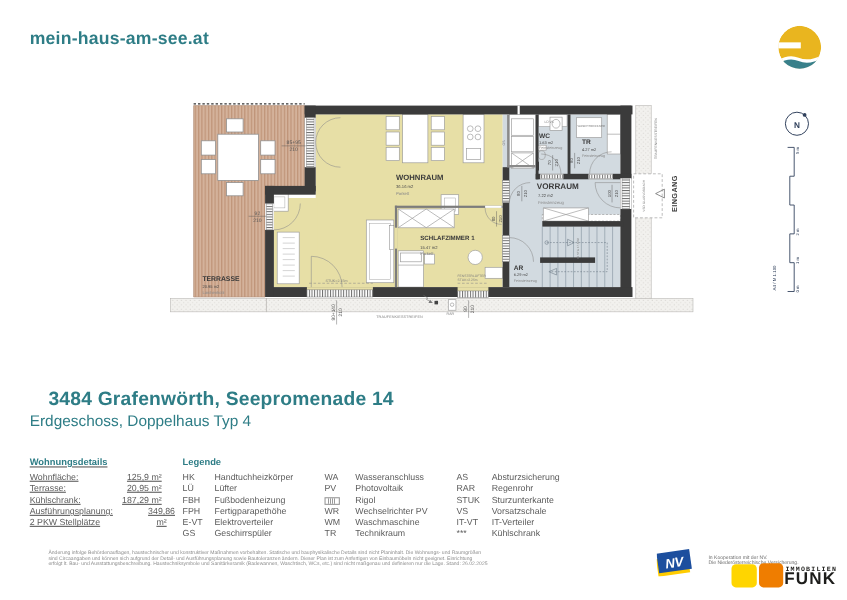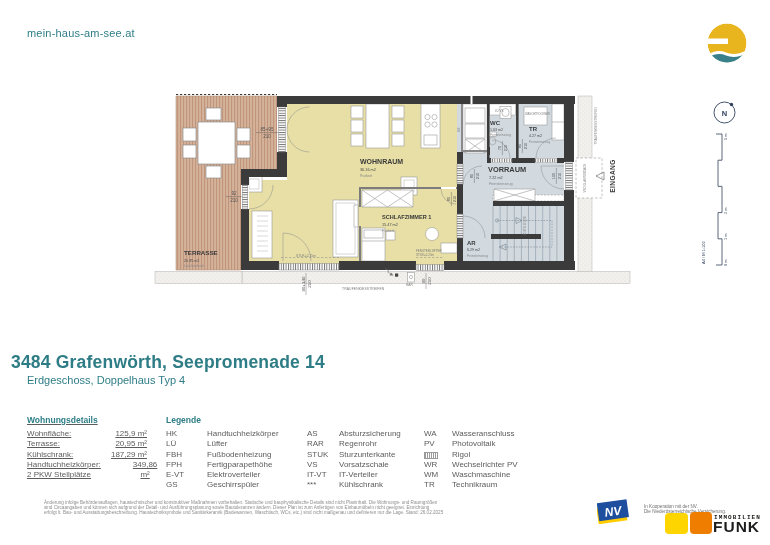--- a/index.html
+++ b/index.html
@@ -1,34 +1,34 @@
 <!DOCTYPE html>
 <html><head>
 <meta charset="utf-8">
 <style>
   html,body{margin:0;padding:0;background:#fff;}
   body{width:770px;height:545px;position:relative;overflow:hidden;
        font-family:"Liberation Sans",sans-serif;-webkit-font-smoothing:antialiased;}
   .abs{position:absolute;}
-  #brand-logo-text{left:27px;top:27px;font-size:11px;font-weight:normal;color:#2e7d86;letter-spacing:.2px;}
+  #brand-logo-text{left:27px;top:27px;font-size:16px;font-weight:bold;color:#2e7d86;letter-spacing:.2px;}
   #sun-logo{left:706px;top:22px;}
   #plan-svg{left:0;top:0;}
-  #page-title{left:11px;top:352px;font-size:17.5px;font-weight:bold;color:#2e7d86;letter-spacing:.2px;}
-  #page-subtitle{left:27px;top:374px;font-size:11px;color:#2e7d86;}
+  #page-title{left:44px;top:352px;font-size:17.5px;font-weight:bold;color:#2e7d86;letter-spacing:.2px;}
+  #page-subtitle{left:27px;top:374px;font-size:14px;color:#2e7d86;}
   .sec-heading{font-size:8.5px;font-weight:bold;color:#2e7d86;}
   #details-block{left:27px;top:415px;width:120px;font-size:8px;color:#5c5c5c;text-decoration:underline;}
   #details-heading{margin-bottom:4px;}
   .detail-row{display:flex;justify-content:space-between;height:10.3px;line-height:10.3px;gap:32px;}
   .detail-row .val{text-align:center;}
   #legend-block{left:166px;top:415px;font-size:8px;color:#5c5c5c;}
   #legend-heading{margin-bottom:4px;}
   #legend-cols{display:flex;}
   .leg-col{display:flex;flex-direction:column;}
   .leg-row{display:flex;height:10.3px;line-height:10.3px;}
-  .leg-abbr{width:41px;}
+  .leg-abbr{width:29px;}
   .leg-term{width:100px;}
   #leg-col-2 .leg-abbr{width:32px;}
   #leg-col-2 .leg-term{width:85px;}
   #leg-col-3 .leg-abbr{width:28px;}
   #leg-col-3 .leg-term{width:92px;}
   .rigol-icon{display:inline-block;width:12px;height:5px;margin-top:2.5px;
      background:repeating-linear-gradient(90deg,#9a9a9a 0,#9a9a9a 0.8px,#fff 0.8px,#fff 2px);
      border:0.5px solid #9a9a9a;}
   #disclaimer{left:44px;top:500px;font-size:4.6px;line-height:5.2px;color:#8d8d8d;white-space:nowrap;}
   #nv-logo{left:597px;top:499px;width:34px;height:25px;}
@@ -412,21 +412,21 @@
     </div>
   <div class="detail-row">
       <span>Terrasse:</span>
       <span class="val">20,95 m²</span>
     </div>
   <div class="detail-row">
       <span>Kühlschrank:</span>
       <span class="val">187,29 m²</span>
     </div>
   <div class="detail-row">
-      <span>Handtuchheizkörper:</span>
+      <span>Ausführungsplanung:</span>
       <span class="val">349,86 m²</span>
     </div>
   <div class="detail-row">
       <span>2 PKW Stellplätze</span>
     </div>
 </div>
 
 <div class="abs" id="legend-block">
   <div class="sec-heading" id="legend-heading">Legende</div>
   <div id="legend-cols">
@@ -449,20 +449,46 @@
         </div>
       <div class="leg-row">
           <span class="leg-abbr">E-VT</span>
           <span class="leg-term">Elektroverteiler</span>
         </div>
       <div class="leg-row">
           <span class="leg-abbr">GS</span>
           <span class="leg-term">Geschirrspüler</span>
         </div>
     </div>
+    <div class="leg-col" id="leg-col-3">
+      <div class="leg-row">
+          <span class="leg-abbr">WA</span>
+          <span class="leg-term">Wasseranschluss</span>
+        </div>
+      <div class="leg-row">
+          <span class="leg-abbr">PV</span>
+          <span class="leg-term">Photovoltaik</span>
+        </div>
+      <div class="leg-row">
+          <span class="leg-abbr"><span class="rigol-icon"></span></span>
+          <span class="leg-term">Rigol</span>
+        </div>
+      <div class="leg-row">
+          <span class="leg-abbr">WR</span>
+          <span class="leg-term">Wechselrichter PV</span>
+        </div>
+      <div class="leg-row">
+          <span class="leg-abbr">WM</span>
+          <span class="leg-term">Waschmaschine</span>
+        </div>
+      <div class="leg-row">
+          <span class="leg-abbr">TR</span>
+          <span class="leg-term">Technikraum</span>
+        </div>
+    </div>
     <div class="leg-col" id="leg-col-2">
       <div class="leg-row">
           <span class="leg-abbr">AS</span>
           <span class="leg-term">Absturzsicherung</span>
         </div>
       <div class="leg-row">
           <span class="leg-abbr">RAR</span>
           <span class="leg-term">Regenrohr</span>
         </div>
       <div class="leg-row">
@@ -473,46 +499,20 @@
           <span class="leg-abbr">VS</span>
           <span class="leg-term">Vorsatzschale</span>
         </div>
       <div class="leg-row">
           <span class="leg-abbr">IT-VT</span>
           <span class="leg-term">IT-Verteiler</span>
         </div>
       <div class="leg-row">
           <span class="leg-abbr">***</span>
           <span class="leg-term">Kühlschrank</span>
-        </div>
-    </div>
-    <div class="leg-col" id="leg-col-3">
-      <div class="leg-row">
-          <span class="leg-abbr">WA</span>
-          <span class="leg-term">Wasseranschluss</span>
-        </div>
-      <div class="leg-row">
-          <span class="leg-abbr">PV</span>
-          <span class="leg-term">Photovoltaik</span>
-        </div>
-      <div class="leg-row">
-          <span class="leg-abbr"><span class="rigol-icon"></span></span>
-          <span class="leg-term">Rigol</span>
-        </div>
-      <div class="leg-row">
-          <span class="leg-abbr">WR</span>
-          <span class="leg-term">Wechselrichter PV</span>
-        </div>
-      <div class="leg-row">
-          <span class="leg-abbr">WM</span>
-          <span class="leg-term">Waschmaschine</span>
-        </div>
-      <div class="leg-row">
-          <span class="leg-abbr">TR</span>
-          <span class="leg-term">Technikraum</span>
         </div>
     </div>
   </div>
 </div>
 
 <div class="abs" id="disclaimer">
   <div>Änderung infolge Behördenauflagen, haustechnischer und konstruktiver Maßnahmen vorbehalten. Statische und bauphysikalische Details sind nicht Planinhalt. Die Wohnungs- und Raumgrößen</div>
   <div>sind Circaangaben und können sich aufgrund der Detail- und Ausführungsplanung sowie Bautoleranzen ändern. Dieser Plan ist zum Anfertigen von Einbaumöbeln nicht geeignet. Einrichtung</div>
   <div>erfolgt lt. Bau- und Ausstattungsbeschreibung. Haustechniksymbole und Sanitärkeramik (Badewannen, Waschtisch, WCs, etc.) sind nicht maßgenau und definieren nur die Lage. Stand: 26.02.2025</div>
 </div>

